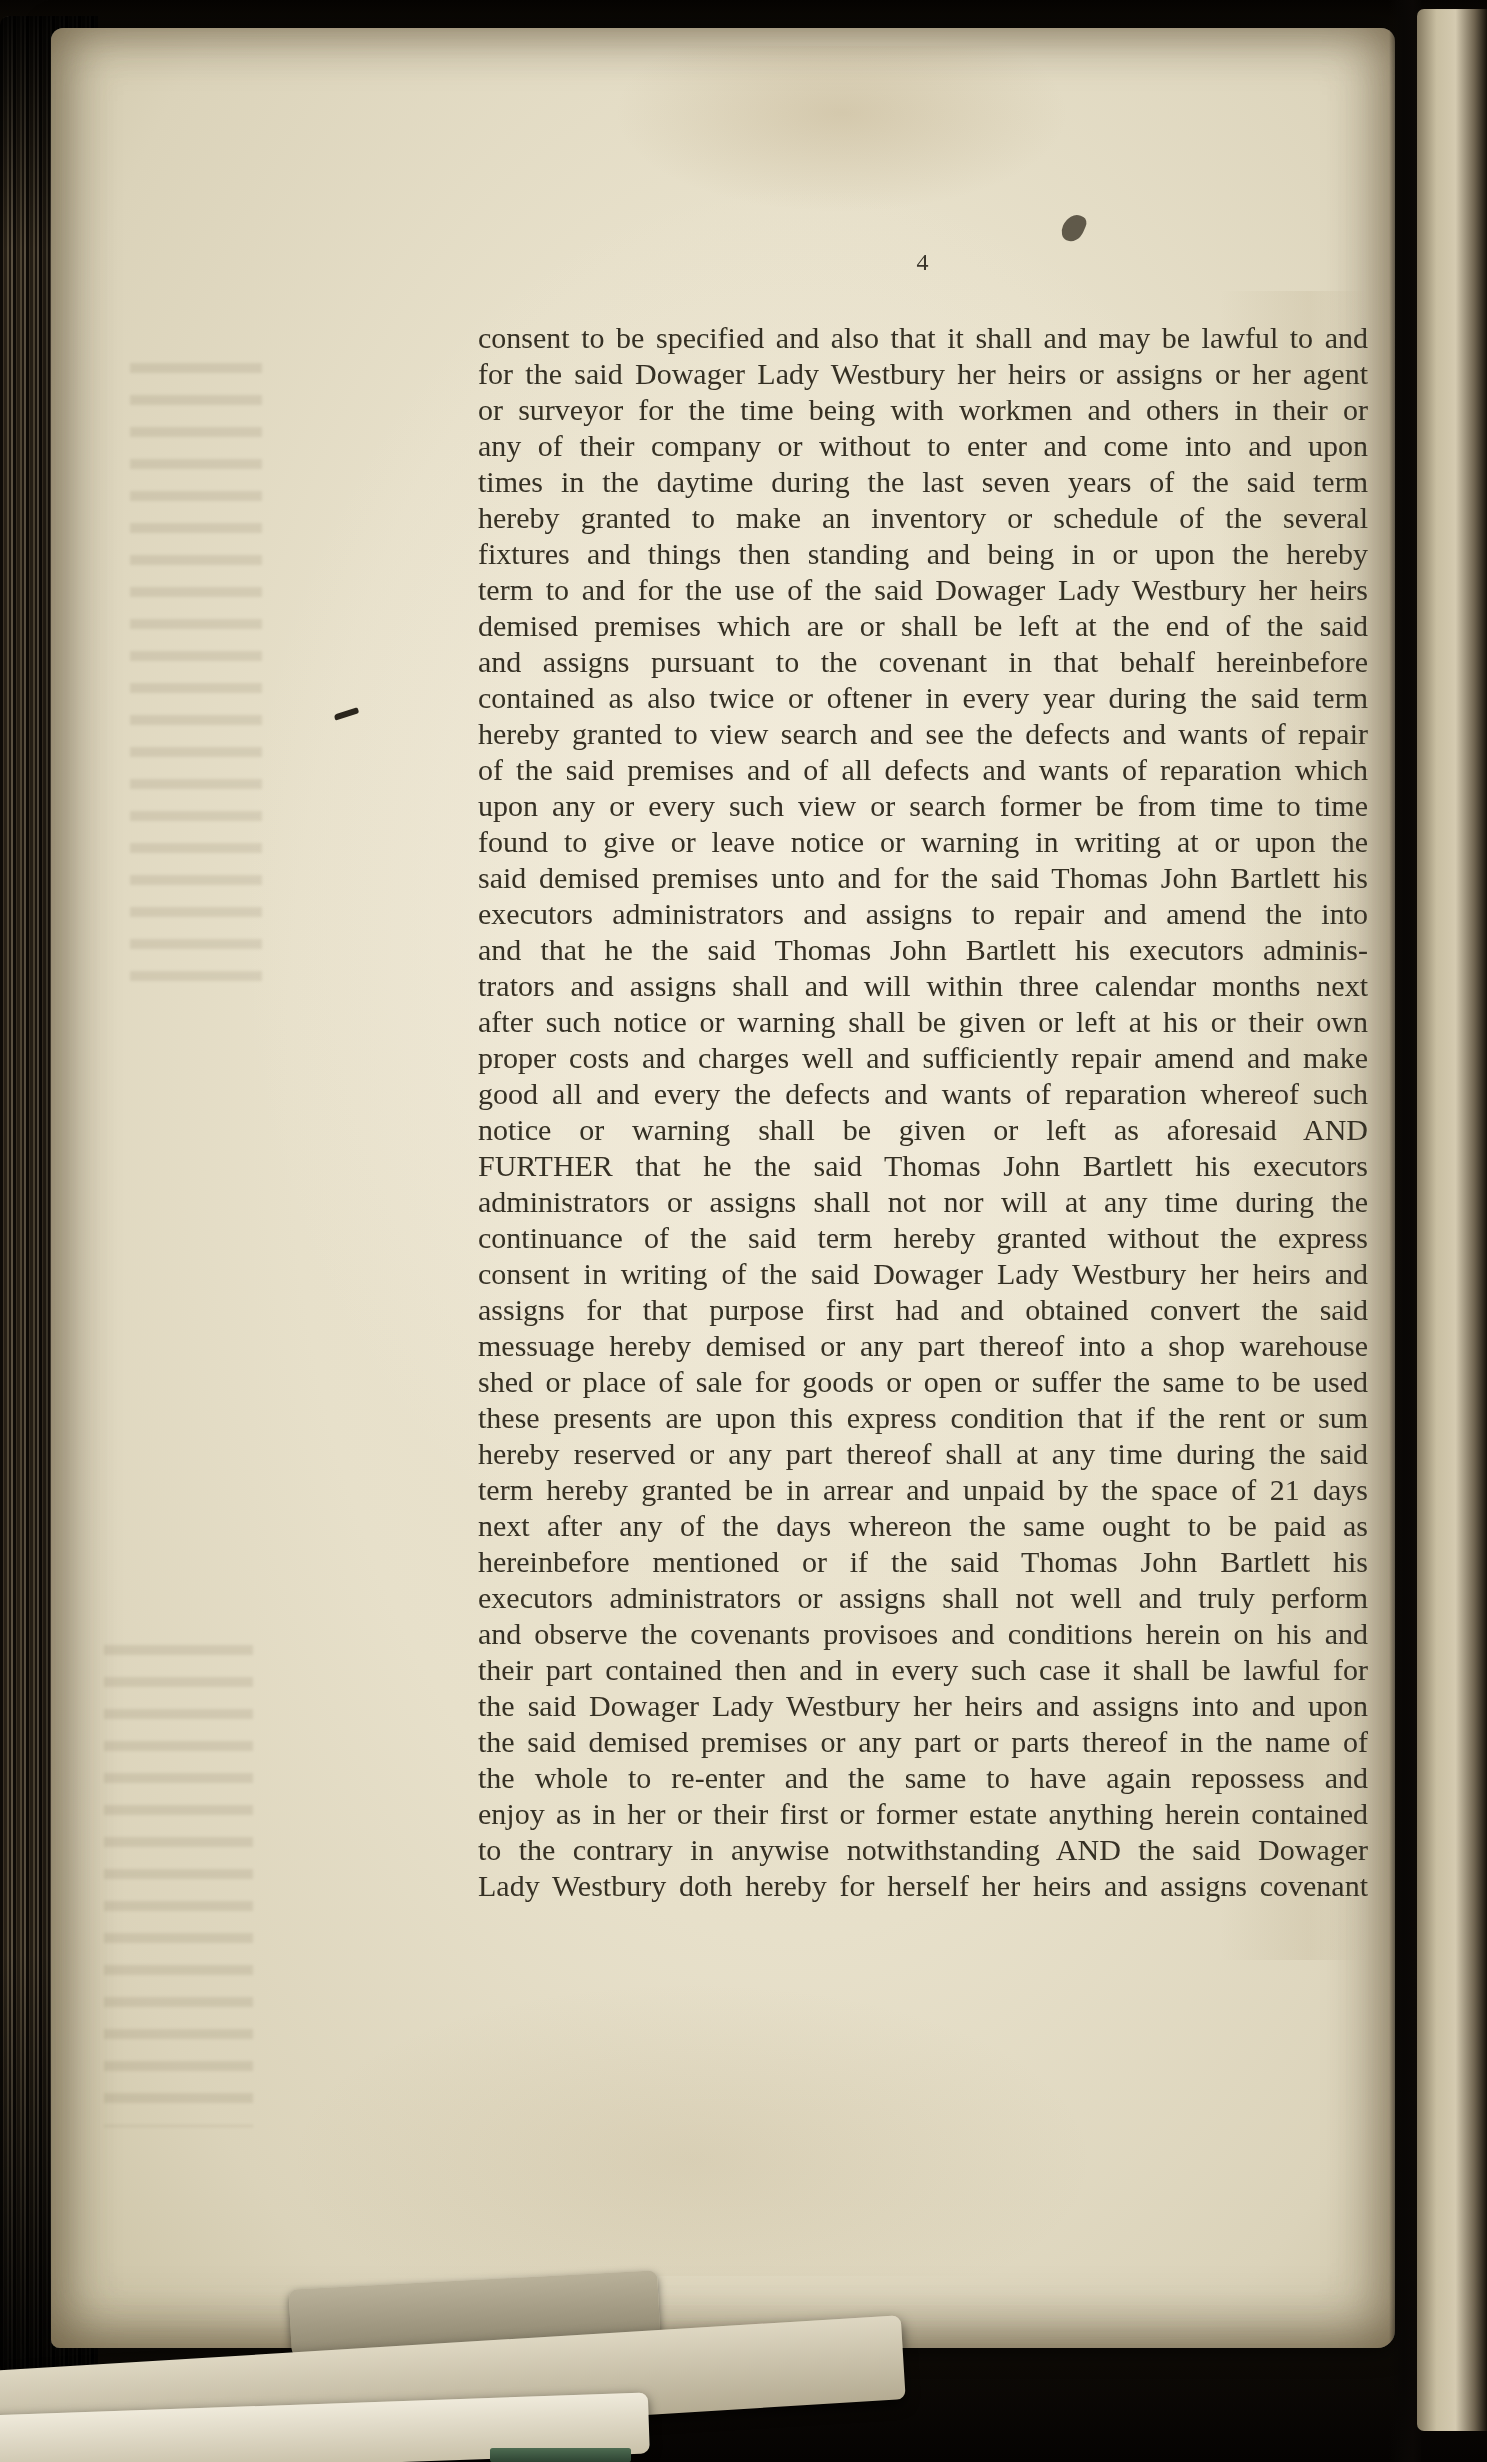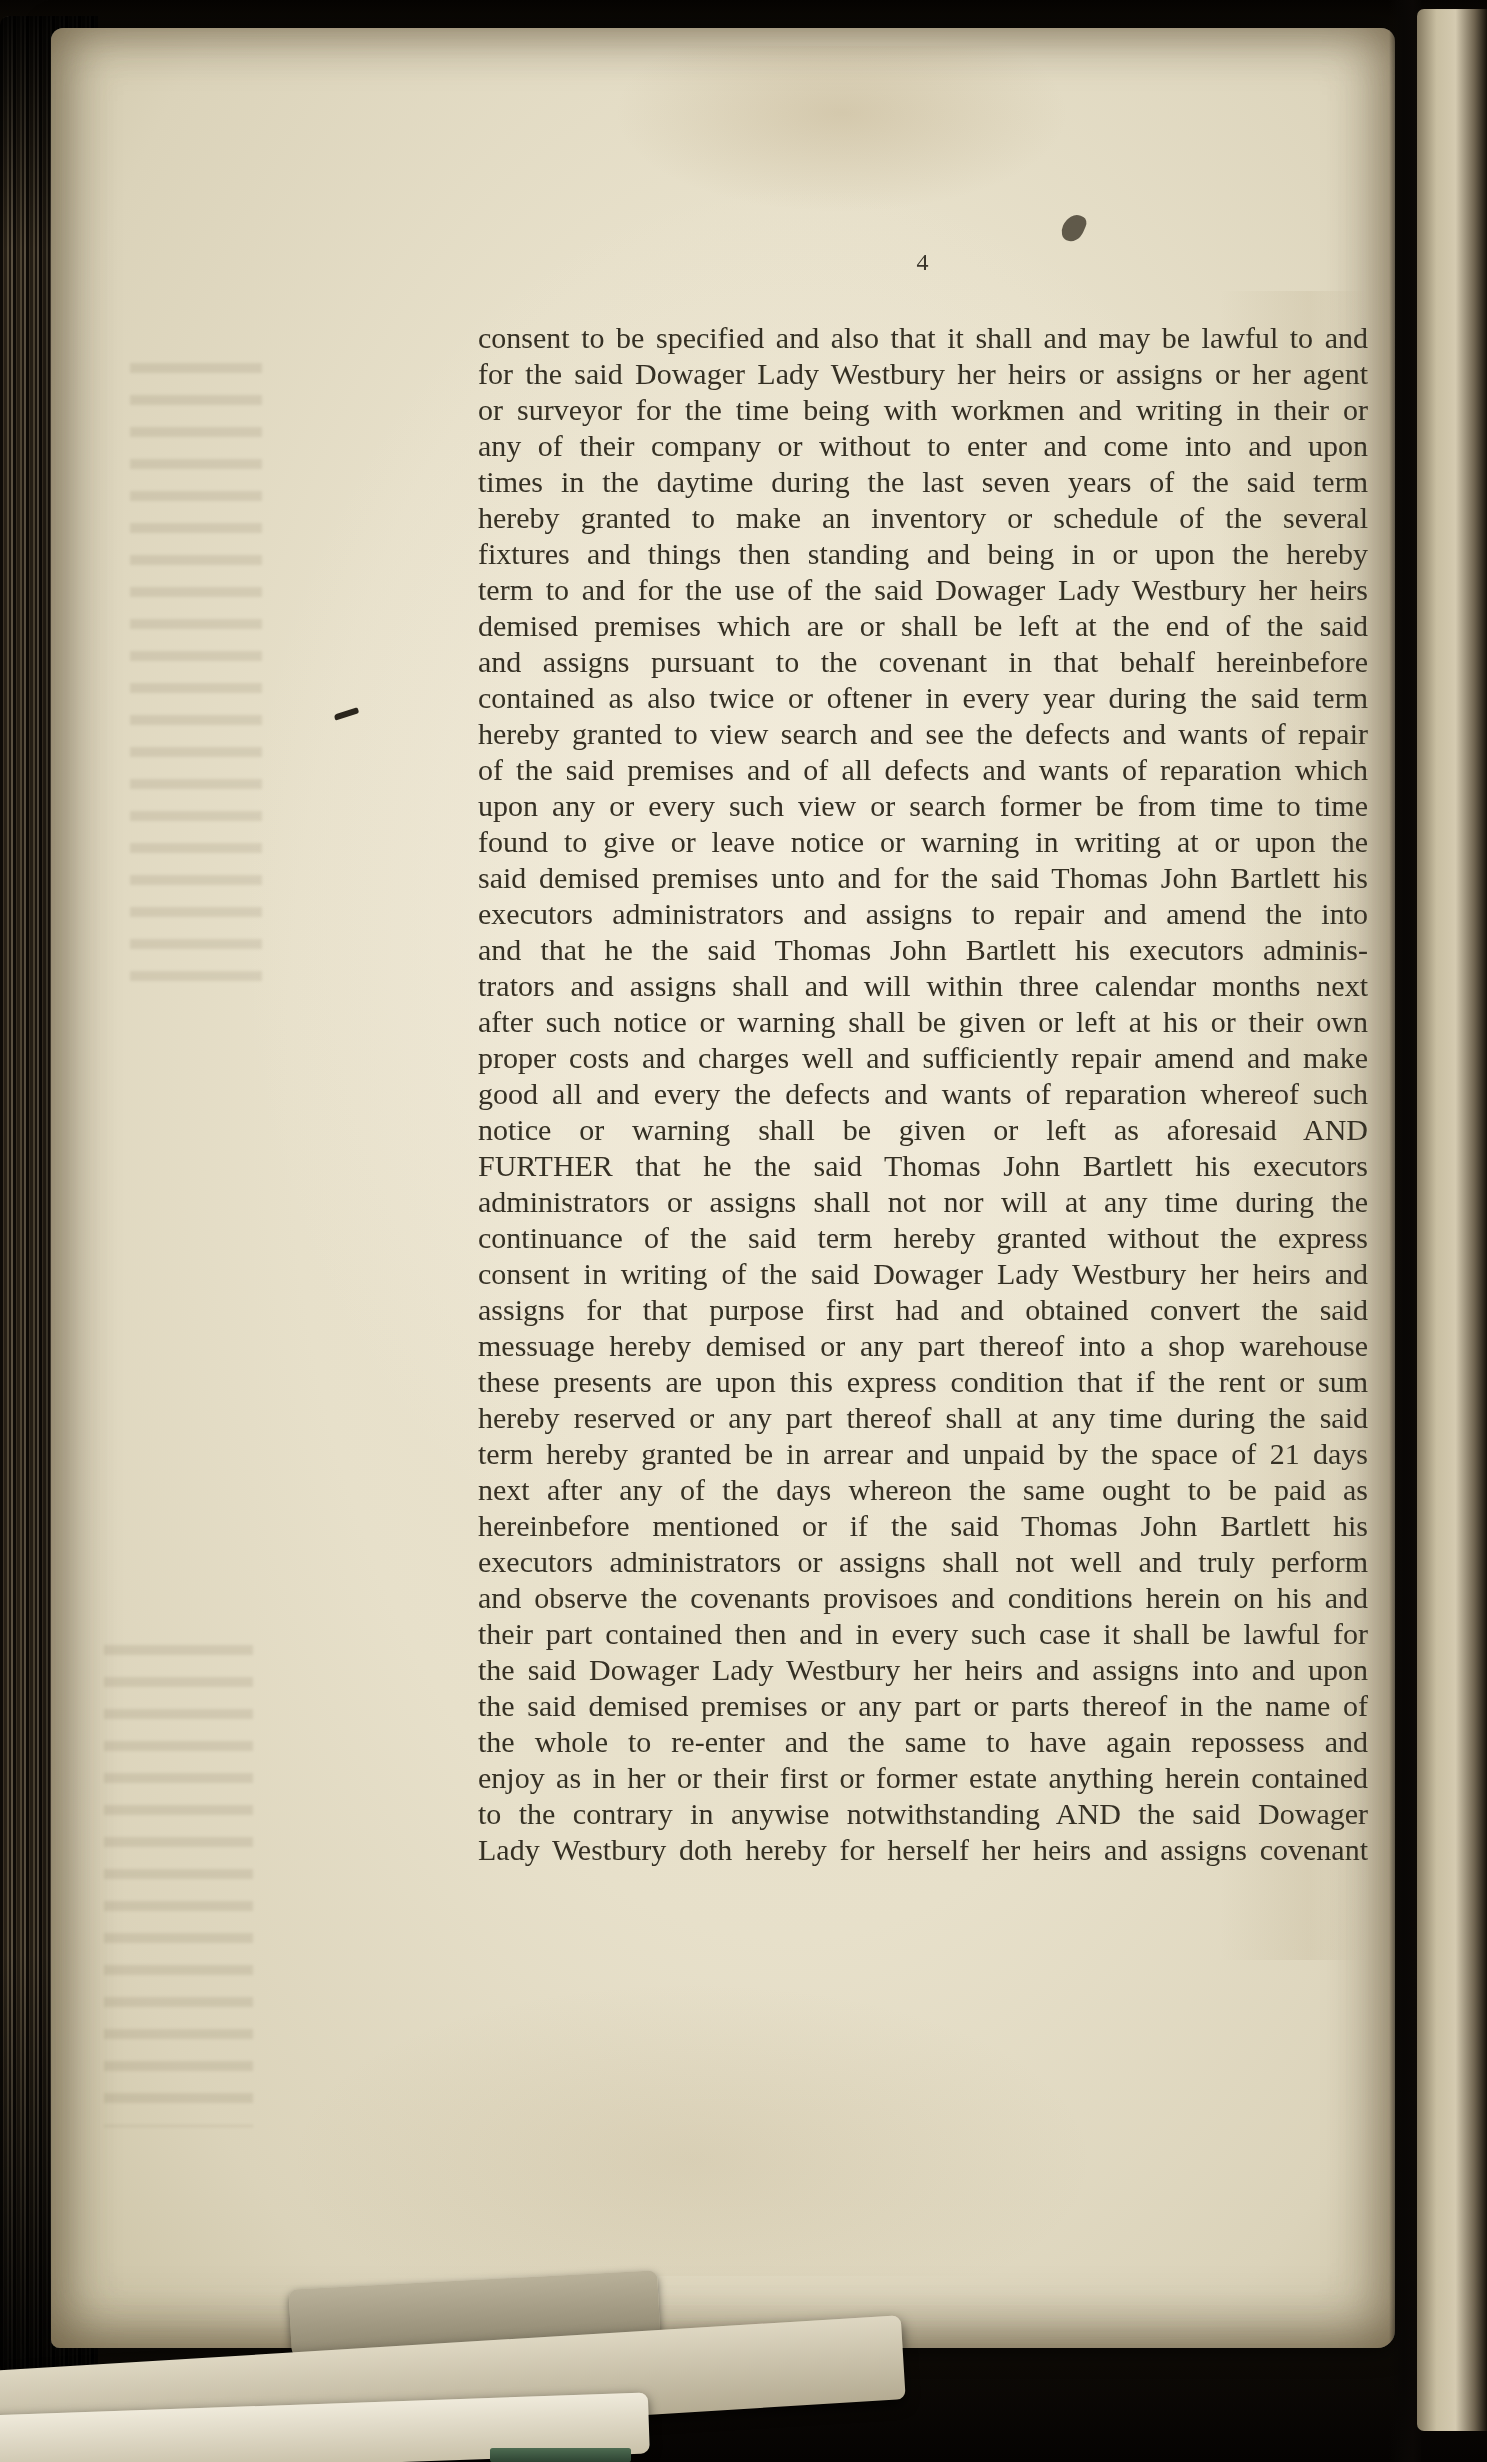--- a/index.html
+++ b/index.html
@@ -172,21 +172,21 @@
     <div class="ghost-text ghost-b"></div>
 
     <div class="ink-dash"></div>
     <div class="ink-blot"></div>
 
     <div class="page-number">4</div>
 
     <div class="text-block" id="text-block">
         <div class="line">consent to be specified and also that it shall and may be lawful to and</div>
         <div class="line">for the said Dowager Lady Westbury her heirs or assigns or her agent</div>
-        <div class="line">or surveyor for the time being with workmen and writing in their or</div>
+        <div class="line">or surveyor for the time being with workmen and others in their or</div>
         <div class="line">any of their company or without to enter and come into and upon</div>
         <div class="line">times in the daytime during the last seven years of the said term</div>
         <div class="line">hereby granted to make an inventory or schedule of the several</div>
         <div class="line">fixtures and things then standing and being in or upon the hereby</div>
         <div class="line">term to and for the use of the said Dowager Lady Westbury her heirs</div>
         <div class="line">demised premises which are or shall be left at the end of the said</div>
         <div class="line">and assigns pursuant to the covenant in that behalf hereinbefore</div>
         <div class="line">contained as also twice or oftener in every year during the said term</div>
         <div class="line">hereby granted to view search and see the defects and wants of repair</div>
         <div class="line">of the said premises and of all defects and wants of reparation which</div>
@@ -199,20 +199,21 @@
         <div class="line">after such notice or warning shall be given or left at his or their own</div>
         <div class="line">proper costs and charges well and sufficiently repair amend and make</div>
         <div class="line">good all and every the defects and wants of reparation whereof such</div>
         <div class="line">notice or warning shall be given or left as aforesaid AND</div>
         <div class="line">FURTHER that he the said Thomas John Bartlett his executors</div>
         <div class="line">administrators or assigns shall not nor will at any time during the</div>
         <div class="line">continuance of the said term hereby granted without the express</div>
         <div class="line">consent in writing of the said Dowager Lady Westbury her heirs and</div>
         <div class="line">assigns for that purpose first had and obtained convert the said</div>
         <div class="line">messuage hereby demised or any part thereof into a shop warehouse</div>
+        <div class="line">shed or place of sale for goods or open or suffer the same to be used</div>
         <div class="line">these presents are upon this express condition that if the rent or sum</div>
         <div class="line">hereby reserved or any part thereof shall at any time during the said</div>
         <div class="line">term hereby granted be in arrear and unpaid by the space of 21 days</div>
         <div class="line">next after any of the days whereon the same ought to be paid as</div>
         <div class="line">hereinbefore mentioned or if the said Thomas John Bartlett his</div>
         <div class="line">executors administrators or assigns shall not well and truly perform</div>
         <div class="line">and observe the covenants provisoes and conditions herein on his and</div>
         <div class="line">their part contained then and in every such case it shall be lawful for</div>
         <div class="line">the said Dowager Lady Westbury her heirs and assigns into and upon</div>
         <div class="line">the said demised premises or any part or parts thereof in the name of</div>

